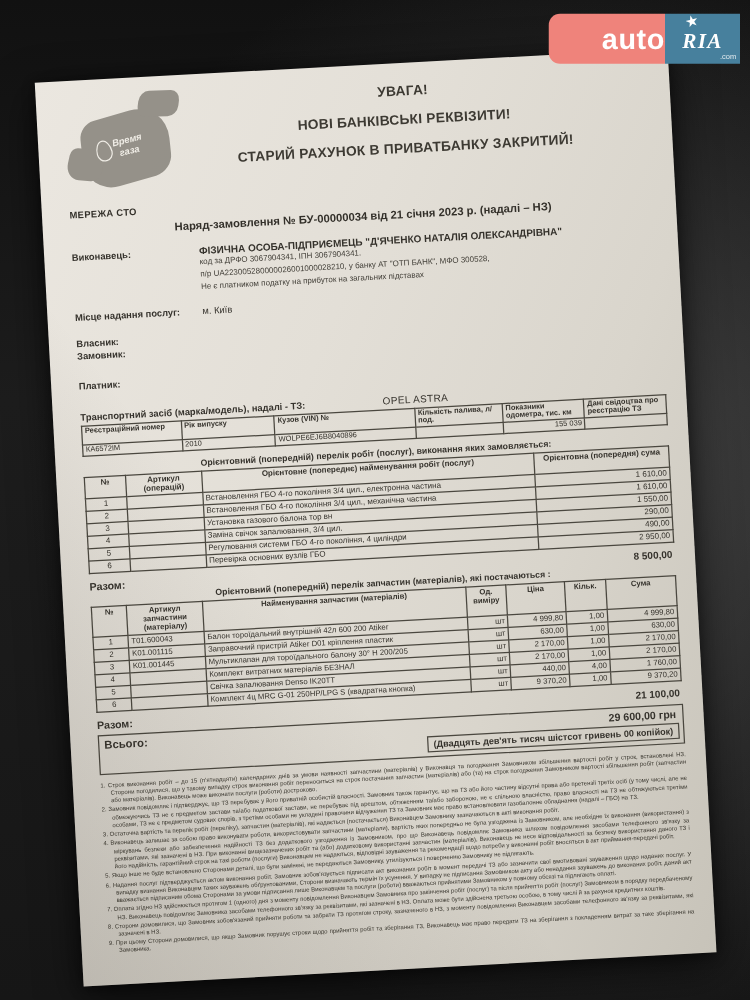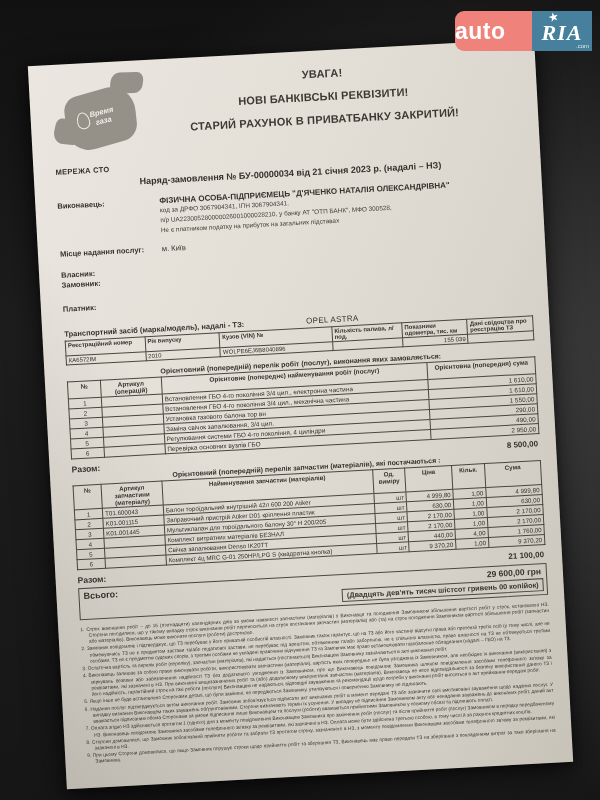--- a/index.html
+++ b/index.html
@@ -22,28 +22,28 @@
     background:linear-gradient(to top right, rgba(55,50,40,.22), rgba(0,0,0,0) 38%);
   }
   .paper-inner{
     position:absolute;inset:0;box-sizing:border-box;
     padding:10px 16px 8px 22px;overflow:hidden;color:#35322c;
   }
   
   .ria-logo{position:absolute;top:11px;right:8px;display:flex;height:40px;z-index:5;cursor:pointer;}
   .ria-auto{
     background:#ef837b;border-radius:9px 0 0 9px;width:77px;
-    display:flex;align-items:center;justify-content:flex-start;
-    color:#fff;font-size:23px;font-weight:bold;letter-spacing:.5px;
+    display:flex;align-items:center;justify-content:flex-end;
+    color:#fff;font-size:23px;font-weight:bold;letter-spacing:.5px;padding-left:16px;
   }
   .ria-ria{
     background:#47809d;width:60px;position:relative;color:#fff;
     display:flex;align-items:center;justify-content:center;
   }
-  .ria-text{font-family:"Liberation Serif",serif;font-style:italic;font-weight:bold;font-size:22px;letter-spacing:1px;margin-top:3px;}
+  .ria-text{font-family:"Liberation Serif",serif;font-style:italic;font-weight:bold;font-size:17px;letter-spacing:1px;margin-top:3px;}
   .ria-star{position:absolute;top:-1px;left:16px;font-size:12px;transform:rotate(-14deg);}
   .ria-com{position:absolute;bottom:2px;right:3px;font-size:6px;opacity:.85;}
   
   .vendor-logo{position:absolute;left:0;top:6px;width:98px;height:86px;}
   .vblob{
     position:absolute;left:12px;top:12px;width:72px;height:56px;background:#8e8a82;
     transform:rotate(-13deg) skewX(-10deg);border-radius:12px 30px 14px 28px;opacity:.92;
   }
   .vblob::before{content:"";position:absolute;left:-13px;top:20px;width:30px;height:24px;background:#8e8a82;transform:rotate(20deg);border-radius:6px 14px 8px 12px;}
   .vblob::after{content:"";position:absolute;right:-11px;top:-9px;width:34px;height:20px;background:#8e8a82;transform:rotate(14deg);border-radius:8px;}

